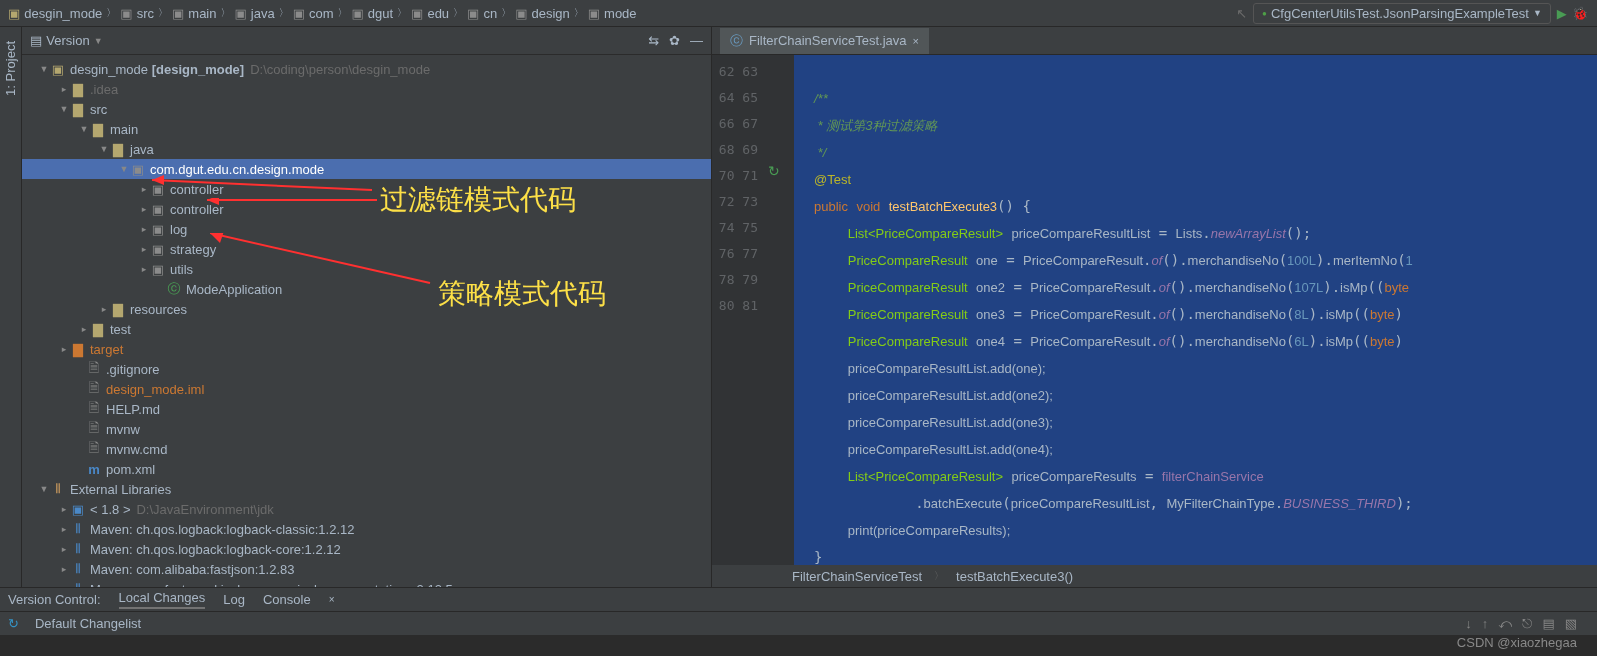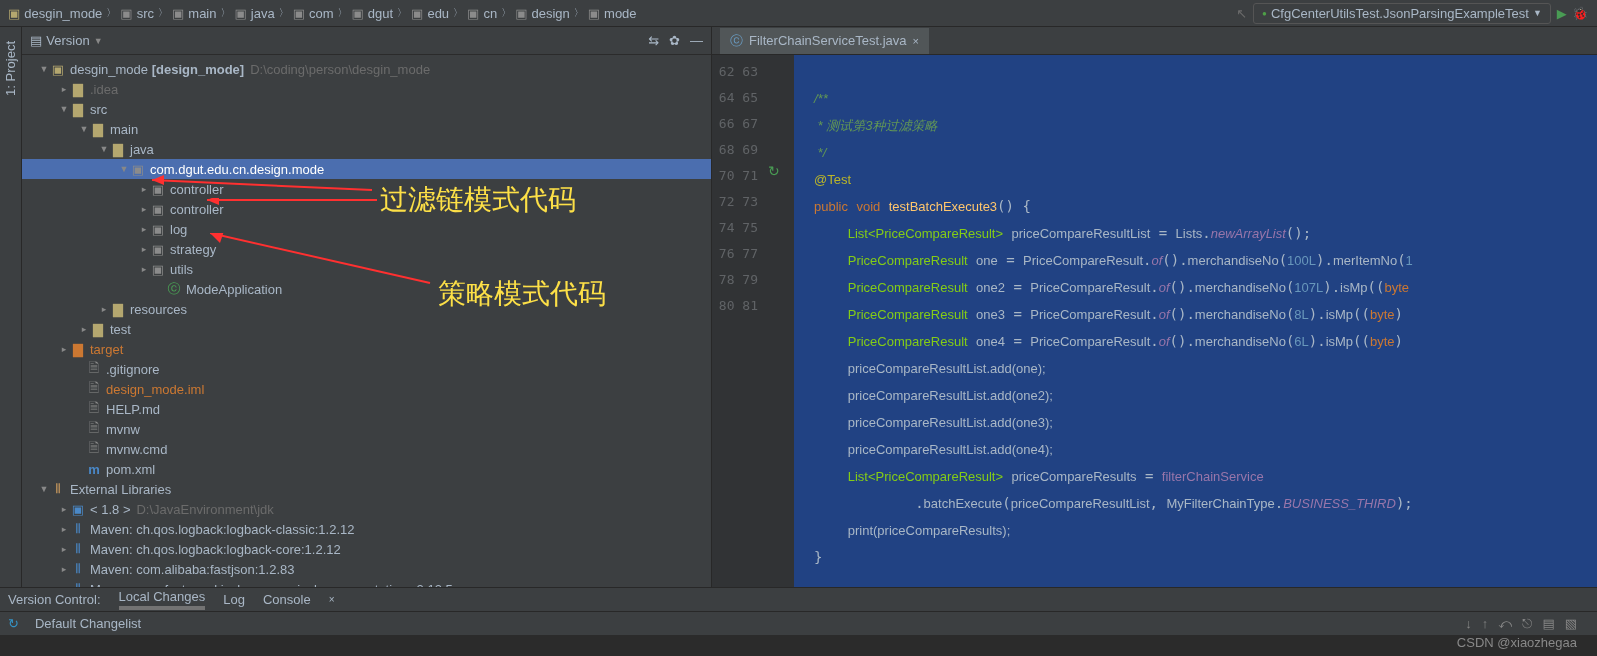--- a/index.html
+++ b/index.html
@@ -47,21 +47,21 @@
 .code .c-ann { color:#bbb529; }
 .code .c-key { color:#cc7832; }
 .code .c-id { color:#ffc66d; }
 .code .c-num { color:#6897bb; }
 .code .c-it { color:#9876aa; font-style:italic; }
 .code .c-fld { color:#9876aa; }
 .code .c-const { color:#9876aa; font-style:italic; }
 .code .c-gen { color:#84cc16; }
 .editor-breadcrumb { height:22px; background:#3c3f41; display:flex; align-items:center; padding-left:80px; color:#a9b7c6; font-size:12px; gap:12px; }
 .vc-bar { height:24px; background:#3c3f41; border-top:1px solid #282828; display:flex; align-items:center; padding-left:8px; gap:18px; color:#a9b7c6; font-size:12px; }
-.vc-bar .active { border-bottom:4px solid #737373; padding-bottom:2px; }
+.vc-bar .active { border-bottom:2px solid #737373; padding-bottom:2px; }
 .vc-row2 { height:24px; background:#3c3f41; border-top:1px solid #282828; display:flex; align-items:center; padding-left:8px; }
 .vc-row2 .refresh { color:#3592c4; margin-right:16px; }
 .vc-row2 .cl-label { font-weight:normal; }
 .vc-right { margin-left:auto; display:flex; gap:10px; padding-right:20px; color:#888; }
 .watermark { position:fixed; right:20px; bottom:6px; color:#888; font-size:13px; }
 </style>
 </head>
 <body>
 
 <div class="top-bar">
@@ -317,20 +317,25 @@
     <span>priceCompareResultList.add(one2);</span>
     <span>priceCompareResultList.add(one3);</span>
     <span>priceCompareResultList.add(one4);</span>
     <span class="c-gen">List&lt;PriceCompareResult&gt;</span> <span>priceCompareResults</span> = <span class="c-fld">filterChainService</span>
             .<span>batchExecute</span>(<span>priceCompareResultList</span>, <span>MyFilterChainType</span>.<span class="c-const">BUSINESS_THIRD</span>);
     <span>print(priceCompareResults);</span>
 }
 
       </div>
     </div>
+    <div class="editor-breadcrumb">
+      <span>FilterChainServiceTest</span>
+        <span class="bc-sep">〉</span>
+        <span>testBatchExecute3()</span>
+    </div>
   </div>
 </div>
 
 <div class="vc-bar">
   <span>Version Control:</span>
   <span class="active">Local Changes</span>
   <span>Log</span>
   <span>Console</span>
     <span style="font-size:10px">×</span>
 </div>

